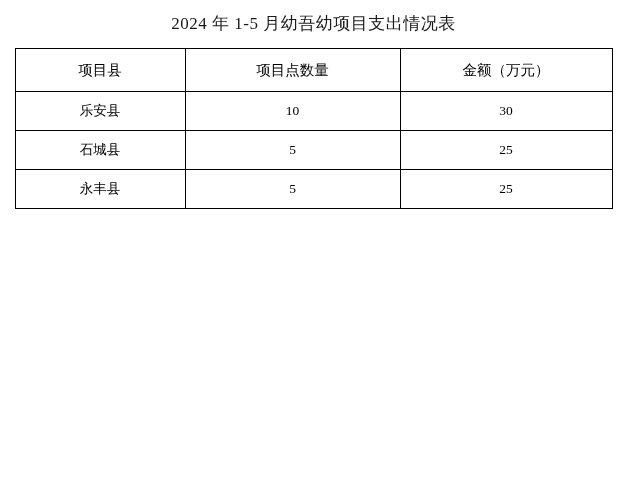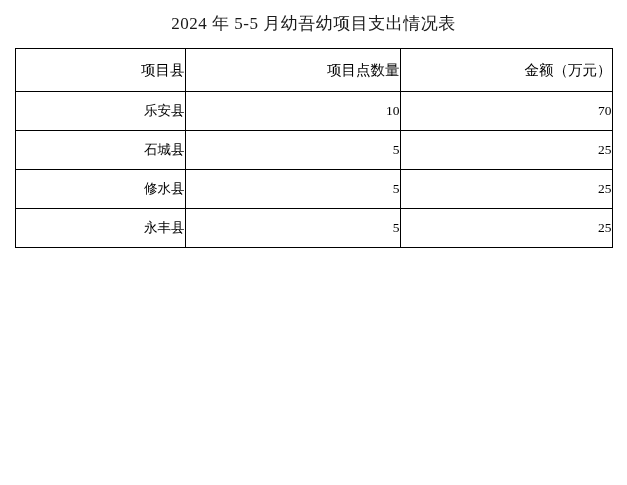--- a/index.html
+++ b/index.html
@@ -34,21 +34,21 @@
   table.data-table {
     border-collapse: collapse;
     table-layout: fixed;
     width: 597px;
     margin: 0 auto;
     background: #ffffff;
   }
   table.data-table td,
   table.data-table th {
     border: 1px solid #000000;
-    text-align: right;
+    text-align: center;
     vertical-align: middle;
     font-size: 13.5px;
     font-weight: normal;
     font-family: "Liberation Serif", "DejaVu Serif", serif;
     color: #000000;
     padding: 0;
     height: 38px;
     line-height: 38px;
   }
   table.data-table thead td {
@@ -58,48 +58,43 @@
   }
   .col-1 { width: 170px; }
   .col-2 { width: 215px; }
   .col-3 { width: 212px; }
 </style>
 </head>
 <body>
 
 <div class="page">
 
-  <div class="doc-title">2024 年 5-5 月幼吾幼项目支出情况表</div>
+  <div class="doc-title">2024 年 1-5 月幼吾幼项目支出情况表</div>
 
   <table class="data-table">
     <colgroup>
       <col class="col-1">
       <col class="col-2">
       <col class="col-3">
     </colgroup>
     <thead>
       <tr>
         <td>项目县</td>
         <td>项目点数量</td>
         <td>金额（万元）</td>
       </tr>
     </thead>
     <tbody>
       <tr>
         <td>乐安县</td>
         <td>10</td>
-        <td>70</td>
+        <td>30</td>
       </tr>
       <tr>
         <td>石城县</td>
-        <td>5</td>
-        <td>25</td>
-      </tr>
-      <tr>
-        <td>修水县</td>
         <td>5</td>
         <td>25</td>
       </tr>
       <tr>
         <td>永丰县</td>
         <td>5</td>
         <td>25</td>
       </tr>
     </tbody>
   </table>

